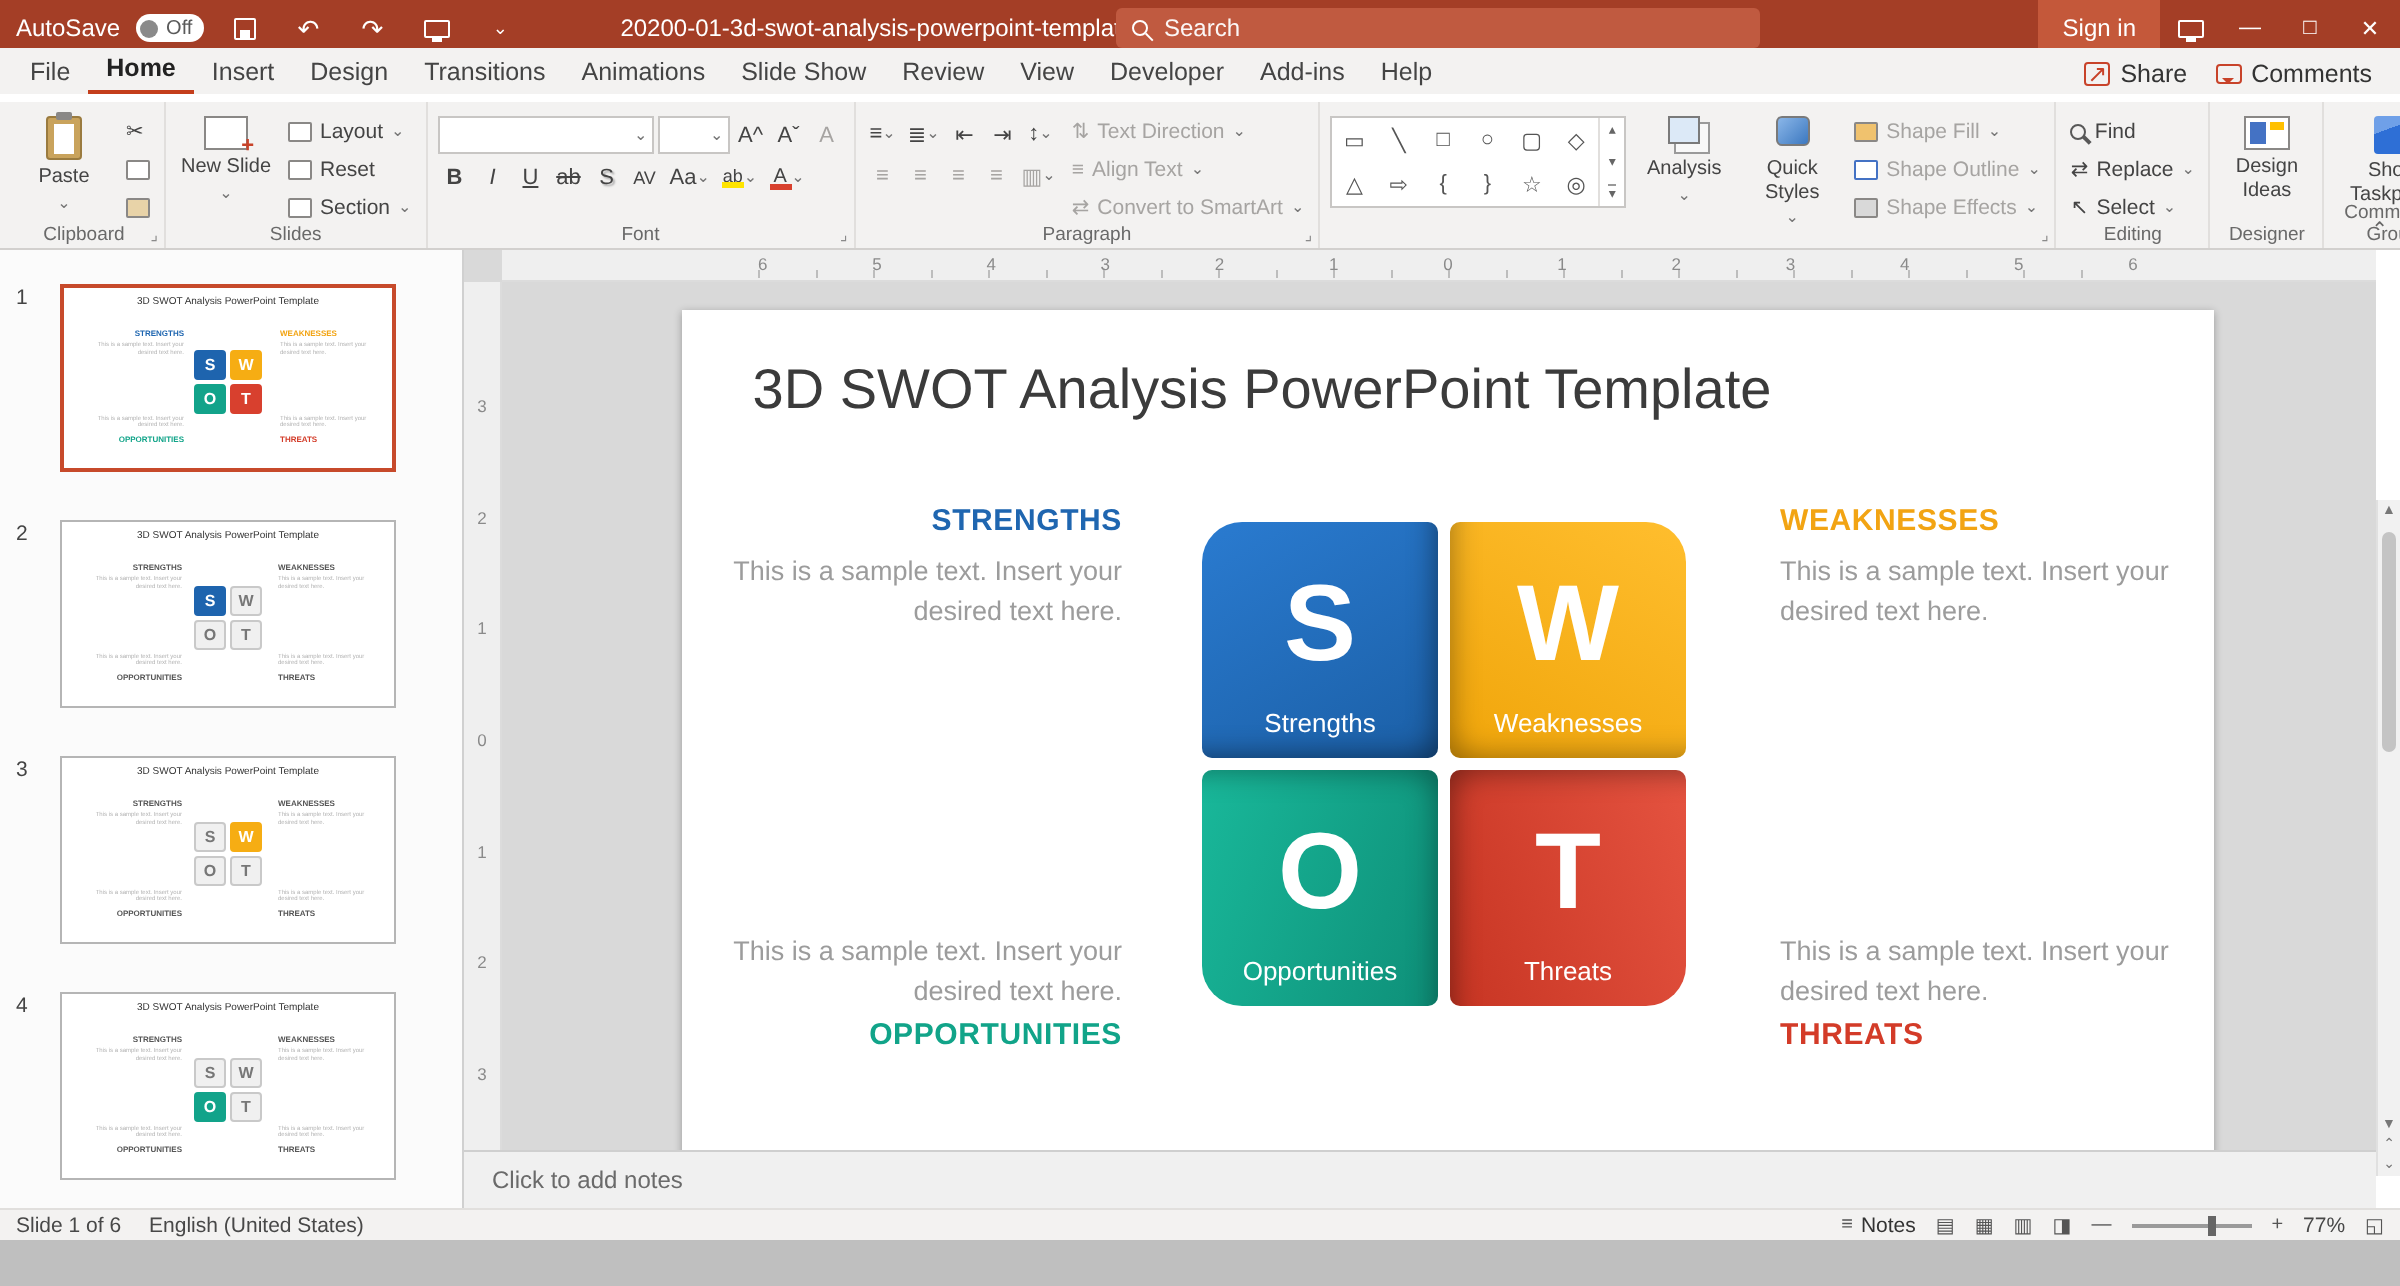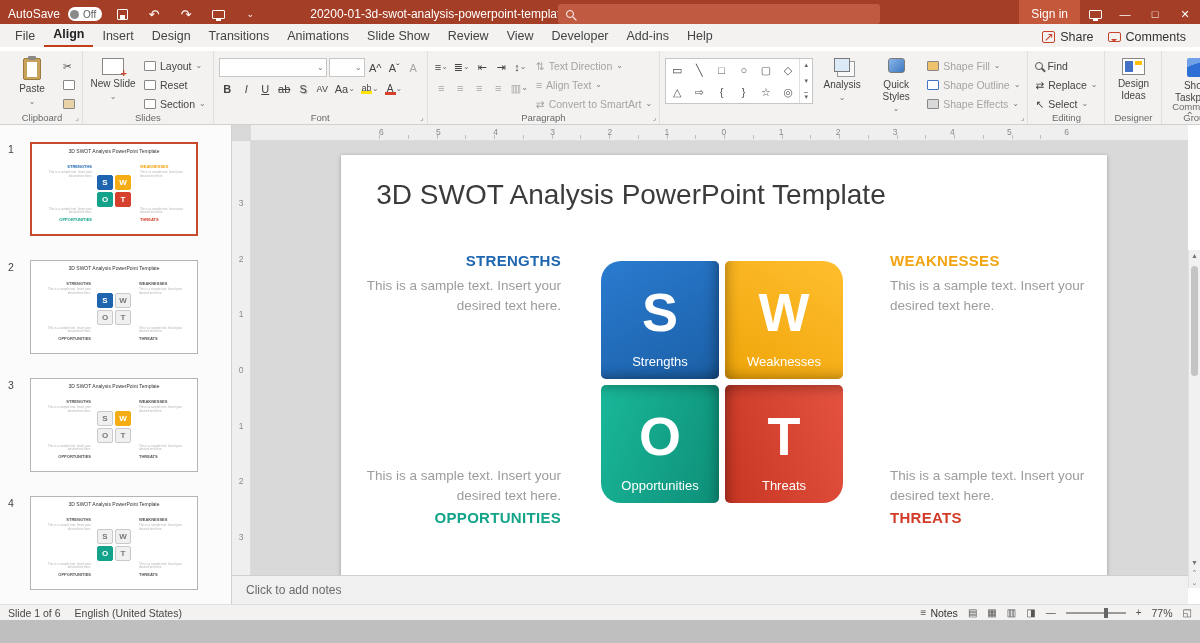--- a/index.html
+++ b/index.html
@@ -169,35 +169,36 @@
           <span class="ic-mon"></span>
         </span>
       <span class="tb-ic" style="font-size:9px">⌄</span>
     </div>
     <div class="tb-file">
       <span>20200-01-3d-swot-analysis-powerpoint-template-16x9....</span>
       <span class="tb-saved">- Saved to this PC</span>
     </div>
     <div class="searchbox">
       <span class="ic-mag-w"></span>
+      <input type="text" placeholder="Search" style="">
     </div>
     <div class="tb-right">
       <span class="signin">Sign in</span>
       <span class="winbtn">
           <span class="ic-mon"></span>
         </span>
       <span class="winbtn">—</span>
       <span class="winbtn">□</span>
       <span class="winbtn">✕</span>
     </div>
   </div>
 
   <div class="menubar">
     <span class="mtab">File</span>
-    <span class="mtab active">Align</span>
+    <span class="mtab active">Home</span>
     <span class="mtab">Insert</span>
     <span class="mtab">Design</span>
     <span class="mtab">Transitions</span>
     <span class="mtab">Animations</span>
     <span class="mtab">Slide Show</span>
     <span class="mtab">Review</span>
     <span class="mtab">View</span>
     <span class="mtab">Developer</span>
     <span class="mtab">Add-ins</span>
     <span class="mtab">Help</span>

